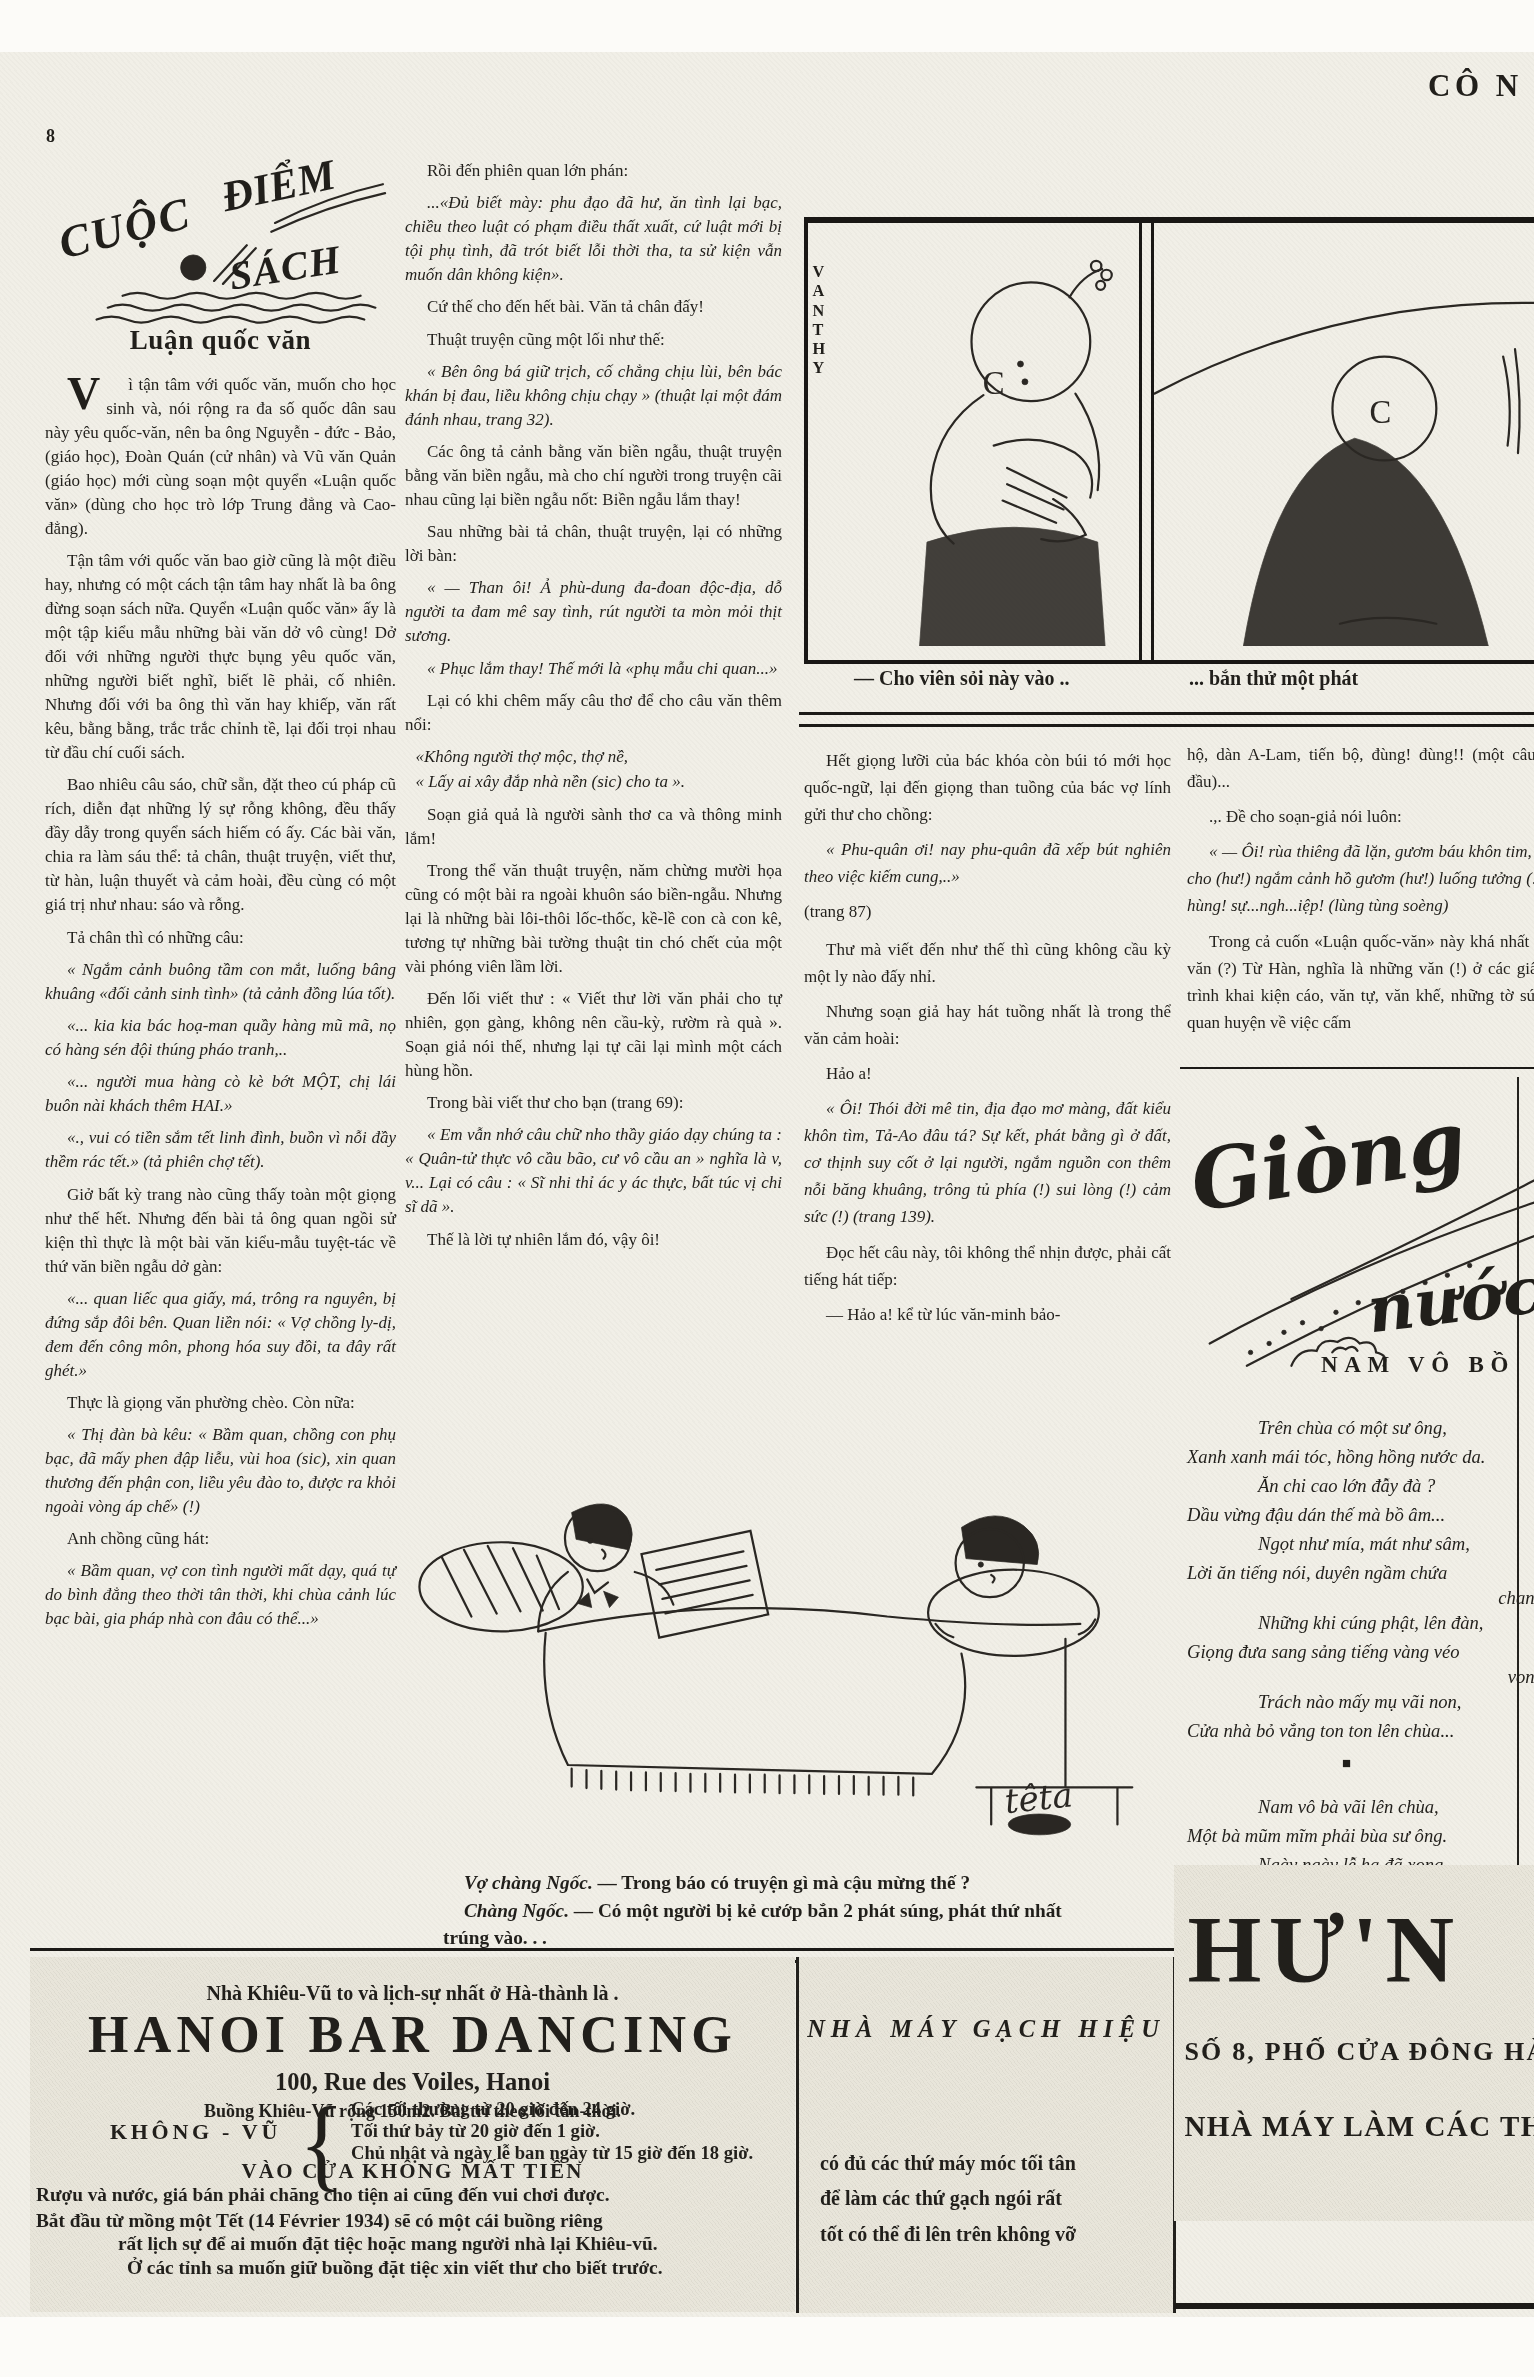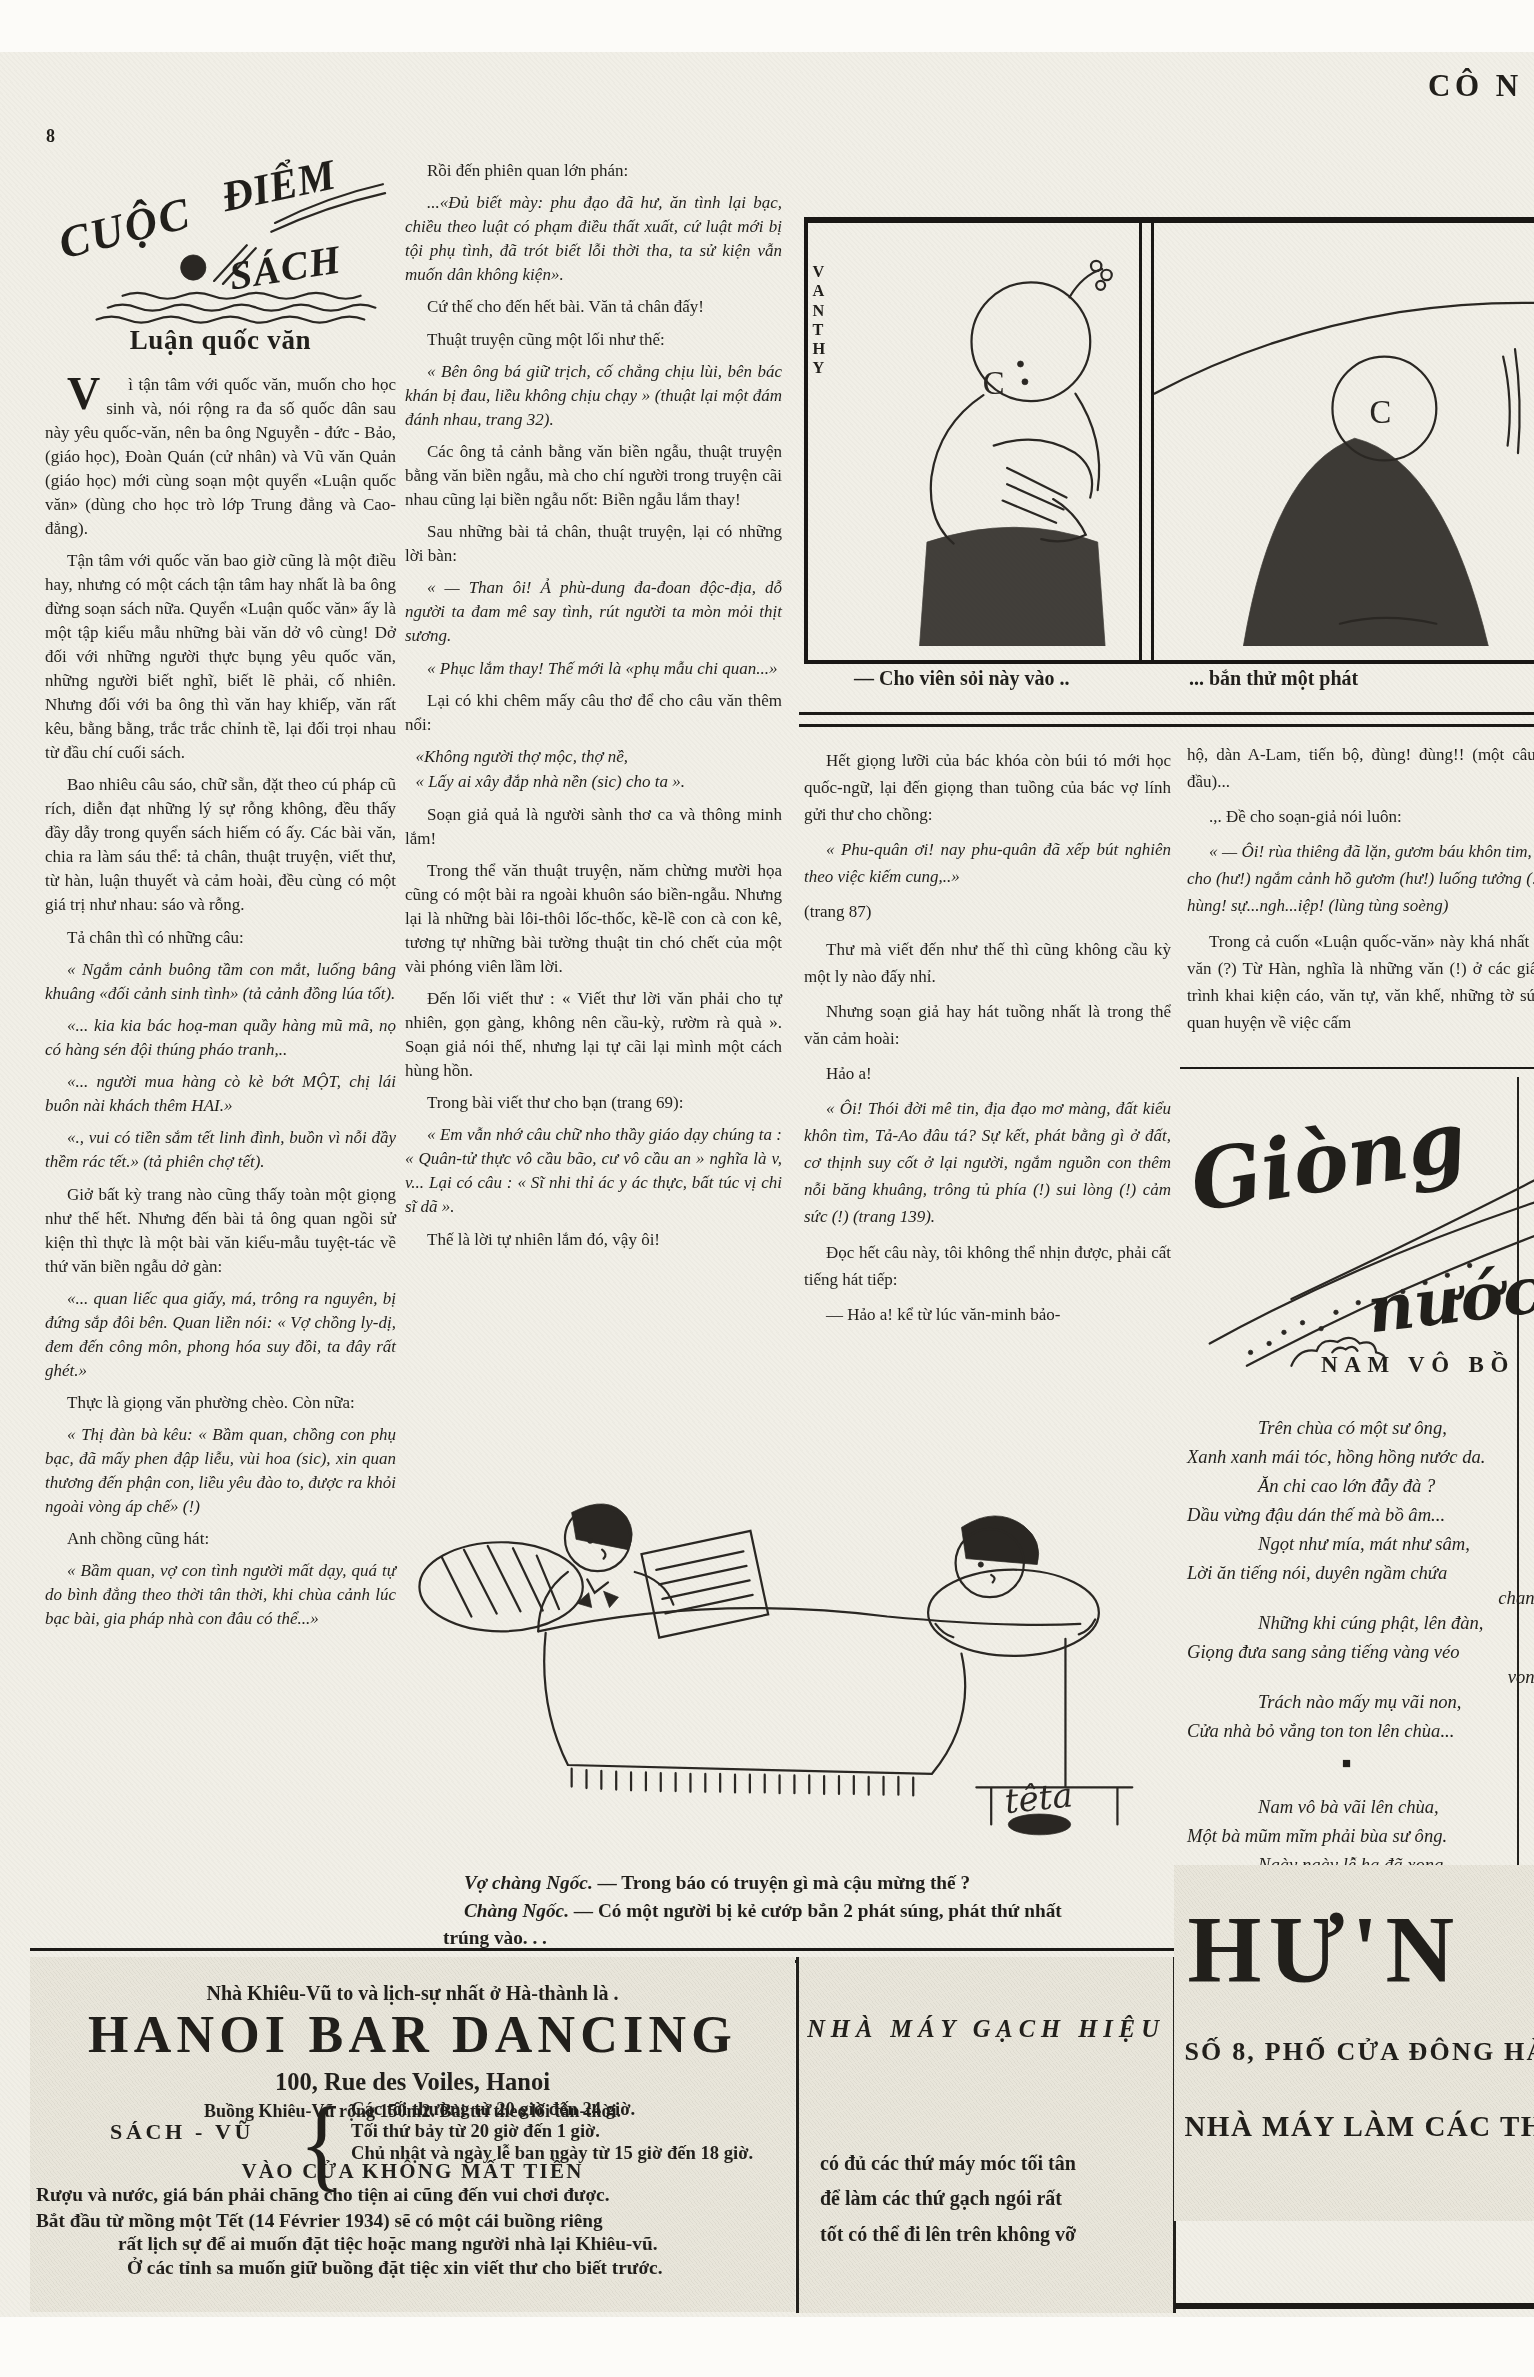--- a/index.html
+++ b/index.html
@@ -316,21 +316,21 @@
   <p class="cont">trúng vào. . .</p>
 </div>
 
 <div class="hrule2" style="left:30px;top:1948px;width:1505px;"></div>
 
 <div class="ad ad-dancing">
   <div class="tagline">Nhà Khiêu-Vũ to và lịch-sự nhất ở Hà-thành là .</div>
   <div class="big">HANOI BAR DANCING</div>
   <div class="addr">100, Rue des Voiles, Hanoi</div>
   <div class="room">Buồng Khiêu-Vũ rộng 150m2. Bài trí theo lối tân-thời.</div>
-  <div class="kvlabel">SÁCH - VŨ</div>
+  <div class="kvlabel">KHÔNG - VŨ</div>
   <div class="brace">{</div>
   <div class="times">
     <div>Các tối thường từ 20 giờ đến 24 giờ.</div>
     <div>Tối thứ bảy từ 20 giờ đến 1 giờ.</div>
     <div>Chủ nhật và ngày lễ ban ngày từ 15 giờ đến 18 giờ.</div>
   </div>
   <div class="free">VÀO CỬA KHÔNG MẤT TIỀN</div>
   <div class="nt" style="left:6px;top:227px;">Rượu và nước, giá bán phải chăng cho tiện ai cũng đến vui chơi được.</div>
   <div class="nt" style="left:6px;top:253px;">Bắt đầu từ mồng một Tết (14 Février 1934) sẽ có một cái buồng riêng</div>
   <div class="nt" style="left:88px;top:276px;">rất lịch sự để ai muốn đặt tiệc hoặc mang người nhà lại Khiêu-vũ.</div>

